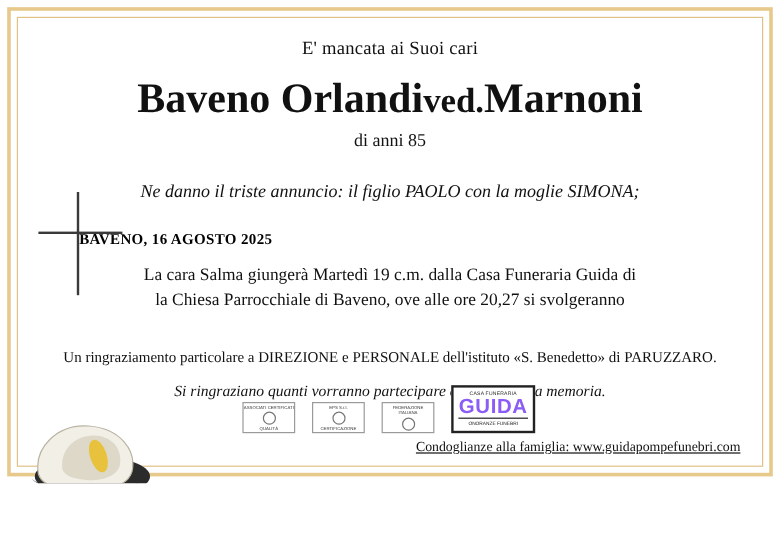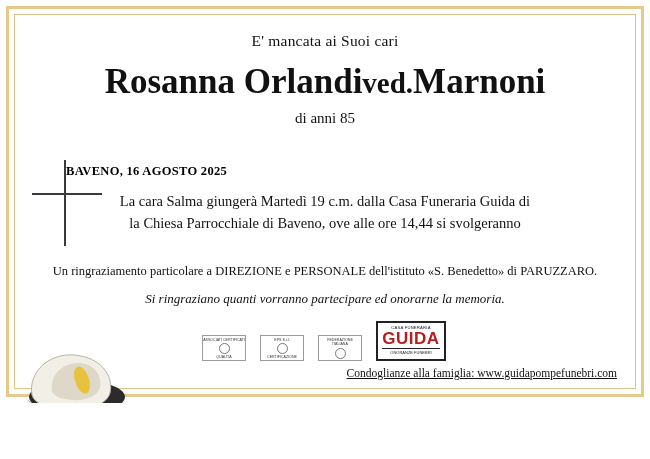--- a/index.html
+++ b/index.html
@@ -102,21 +102,21 @@
   }
   .announce {
     font-style: italic;
     font-size: 15px;
     margin-top: 22px;
     line-height: 1.5;
   }
   .place {
     font-size: 12.5px;
     font-weight: bold;
-    margin-top: 37px;
+    margin-top: 20px;
     text-align: left;
     padding-left: 44px;
     letter-spacing: .3px;
   }
   .body-text {
     font-size: 14.5px;
     margin-top: 12px;
     line-height: 1.5;
   }
   .thanks {
@@ -180,21 +180,21 @@
     font-size: 4.2px;
     letter-spacing: .2px;
     padding-top: 2px;
     color: #222;
   }
   .guida-logo .g {
     font-size: 17px;
     font-weight: bold;
     line-height: 1;
     letter-spacing: .5px;
-    color: #b91c1c;
+    color: #8b5cf6;
   }
   .guida-logo .bot {
     font-size: 4px;
     color: #222;
     border-top: 1px solid #222;
     margin: 1px 4px 0;
     padding-top: 1px;
   }
   .condoglianze {
     position: absolute;
@@ -224,33 +224,34 @@
       <ellipse cx="55" cy="72" rx="48" ry="17" fill="#2b2b2b"></ellipse>
       <path d="M10 70 C6 48 26 28 52 30 C78 32 92 50 88 68 C84 82 60 86 42 84 C26 82 13 80 10 70 Z" fill="#f2efe6" stroke="#b9b4a4" stroke-width="1"></path>
       <path d="M30 66 C28 50 40 38 56 38 C70 38 80 48 78 62 C76 72 62 76 50 75 C40 74 32 72 30 66 Z" fill="#ddd8c8"></path>
       <ellipse cx="60" cy="55" rx="7" ry="14" fill="#e8c23d" transform="rotate(-18 60 55)"></ellipse>
       <path d="M4 74 C20 88 62 92 96 76 C70 90 26 90 4 74 Z" fill="#1e1e1e"></path>
     </svg>
 
     <div class="line intro">E' mancata ai Suoi cari</div>
 
     <div class="line name">
-      <span>Rosanna  Orlandi</span><span class="small">ved.</span><span>Marnoni</span>
+      <span>Baveno  Orlandi</span><span class="small">ved.</span><span>Marnoni</span>
     </div>
 
     <div class="line age">di anni 85</div>
 
     <div class="line announce">
+      <div>Ne danno il triste annuncio: il figlio PAOLO con la moglie SIMONA;</div>
     </div>
 
     <div class="place">BAVENO, 16 AGOSTO 2025</div>
 
     <div class="line body-text">
       <div>La cara Salma giungerà Martedì 19 c.m. dalla Casa Funeraria Guida di</div>
-      <div>la Chiesa Parrocchiale di Baveno, ove alle ore 14,44 si svolgeranno</div>
+      <div>la Chiesa Parrocchiale di Baveno, ove alle ore 20,27 si svolgeranno</div>
     </div>
 
     <div class="line thanks">Un ringraziamento particolare a DIREZIONE e PERSONALE dell'istituto «S. Benedetto» di PARUZZARO.</div>
     <div class="line thanks-2">Si ringraziano quanti vorranno partecipare ed onorarne la memoria.</div>
   </div>
 
   <div class="footer">
     <div class="logo-strip">
       <div class="mini-logo">
         <span>ASSOCIATI CERTIFICATI</span>

